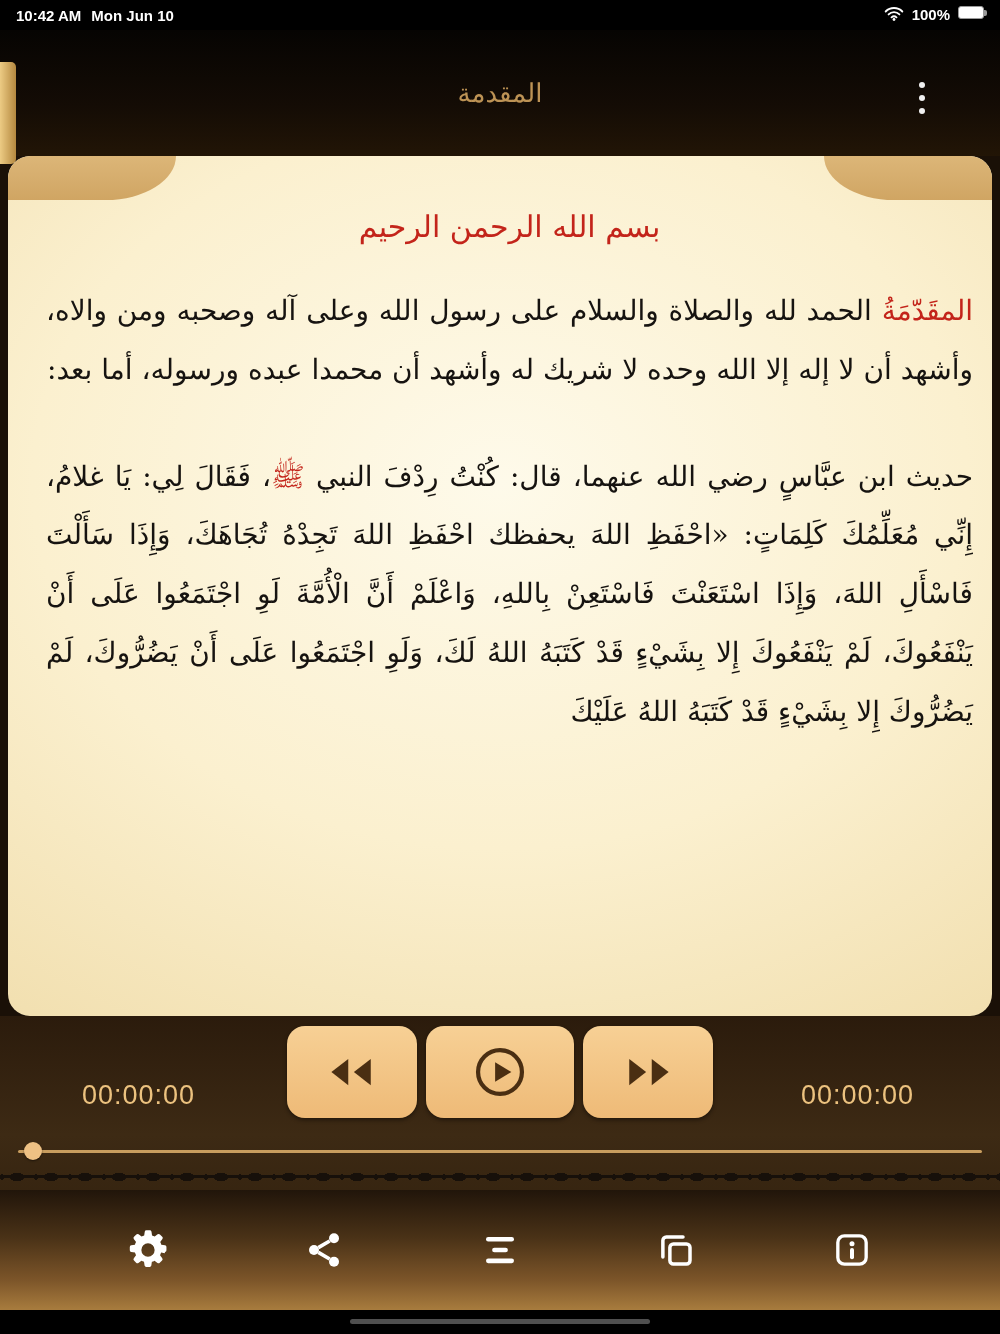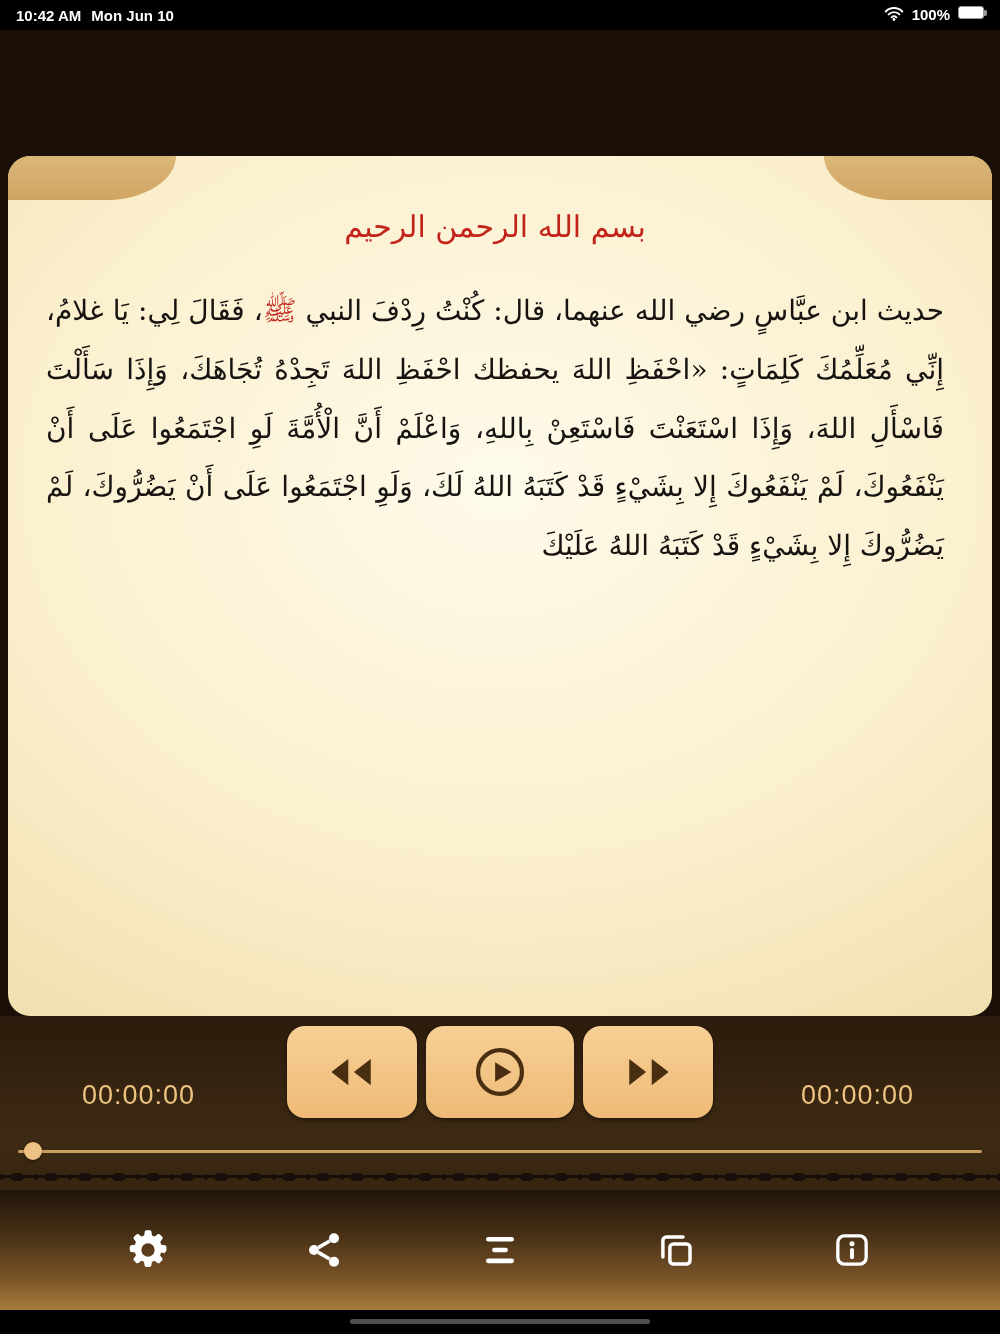--- a/index.html
+++ b/index.html
@@ -52,21 +52,21 @@
   .page {
     position:absolute; top:156px; left:8px; right:8px; height:860px;
     border-radius:22px; overflow:hidden;
     background:radial-gradient(ellipse 95% 85% at 50% 38%, #fefaea 0%, #fbf0cf 50%, #f2e0b1 88%, #eed8a4 100%);
   }
   .corner { position:absolute; top:0; width:168px; height:44px; background:linear-gradient(180deg,#dcb678,#d0a563); }
   .corner.left  { left:0;  border-radius:22px 0 70px 0 / 22px 0 44px 0; }
   .corner.right { right:0; border-radius:0 22px 0 70px / 0 22px 0 44px; }
 
   .page-inner {
-    position:absolute; inset:0; padding:40px 48px 0 38px;
+    position:absolute; inset:0; padding:40px 19px 0 38px;
     direction:rtl; text-align:justify;
     font-family:"DejaVu Serif", serif;
     font-size:28px; line-height:2.1; color:#161310;
   }
   .basmala {
     text-align:center; color:#c3241a; font-size:30px;
     margin:10px 0 34px 0; line-height:1.4;
   }
   .para { margin:0 0 48px 0; }
   .lead-red { color:#c3241a; }
@@ -148,26 +148,36 @@
           <circle cx="12" cy="15.6" r="1.7" fill="#fff"></circle>
         </svg>
       </span>
       <span>100%</span>
       <span class="battery-body">
           <span class="battery-nub"></span>
         </span>
     </div>
   </div>
 
+  <div class="header">
+    <div class="page-edge"></div>
+    <div class="header-title">المقدمة</div>
+    <button class="menu-dots">
+      <span></span>
+        <span></span>
+        <span></span>
+    </button>
+  </div>
 
   <div class="page">
     <div class="corner left"></div>
     <div class="corner right"></div>
     <div class="page-inner">
       <div class="basmala">بسم الله الرحمن الرحيم</div>
+      <p class="para"><span class="lead-red">المقَدّمَةُ</span><span> الحمد لله والصلاة والسلام على رسول الله وعلى آله وصحبه ومن والاه، وأشهد أن لا إله إلا الله وحده لا شريك له وأشهد أن محمدا عبده ورسوله، أما بعد:</span></p>
       <p class="para"><span>حديث ابن عبَّاسٍ رضي الله عنهما، قال: كُنْتُ رِدْفَ النبي </span><span class="saw">ﷺ</span><span>، فَقَالَ لِي: يَا غلامُ، إِنِّي مُعَلِّمُكَ كَلِمَاتٍ: «احْفَظِ اللهَ يحفظك احْفَظِ اللهَ تَجِدْهُ تُجَاهَكَ، وَإِذَا سَأَلْتَ فَاسْأَلِ اللهَ، وَإِذَا اسْتَعَنْتَ فَاسْتَعِنْ بِاللهِ، وَاعْلَمْ أَنَّ الْأُمَّةَ لَوِ اجْتَمَعُوا عَلَى أَنْ يَنْفَعُوكَ، لَمْ يَنْفَعُوكَ إِلا بِشَيْءٍ قَدْ كَتَبَهُ اللهُ لَكَ، وَلَوِ اجْتَمَعُوا عَلَى أَنْ يَضُرُّوكَ، لَمْ يَضُرُّوكَ إِلا بِشَيْءٍ قَدْ كَتَبَهُ اللهُ عَلَيْكَ</span></p>
     </div>
   </div>
 
   <div class="player-bar">
     <div class="player-buttons">
       <button class="pbtn side">
         <svg width="46" height="30" viewBox="0 0 24 16">
           <polygon points="10,1 1,8 10,15" fill="#4a2e12"></polygon>
           <polygon points="22,1 13,8 22,15" fill="#4a2e12"></polygon>

